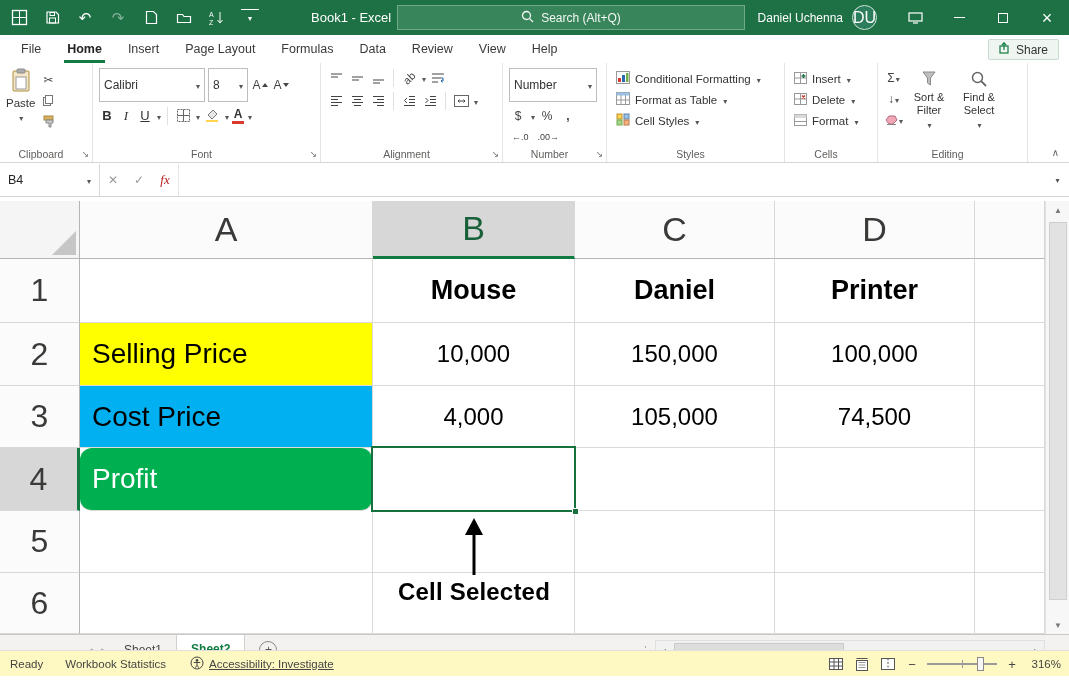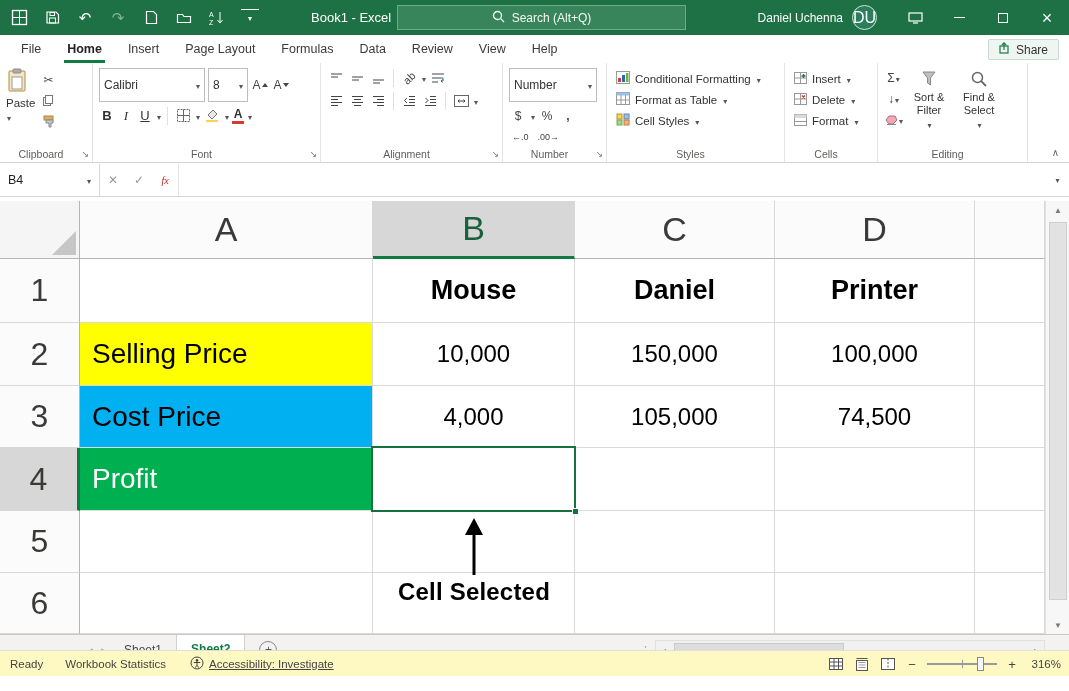--- a/index.html
+++ b/index.html
@@ -9,21 +9,21 @@
   
   #titlebar{position:absolute;top:0;left:0;width:1069px;height:35px;background:#1E7145;display:flex;align-items:center;color:#fff;}
   .qat{display:flex;align-items:center;gap:15px;padding-left:10px;}
   .qat .tic{display:inline-flex;align-items:center;justify-content:center;width:18px;height:18px;font-size:14px;color:#fff;}
   .tic.dim{opacity:.45;}
   .undo-g::after{content:"↶";font-size:15px;}
   .redo-g::after{content:"↷";font-size:15px;}
   .qat-dd{border-top:1.5px solid #fff;padding-top:1px;}
   .qat-dd::after{content:"▾";font-size:8px;}
   #tb-title{margin-left:52px;font-size:13px;white-space:nowrap;}
-  #tb-search{position:absolute;left:397px;top:5px;width:289px;height:25px;background:#38855C;border:1px solid #6FA98A;display:flex;align-items:center;justify-content:center;gap:7px;font-size:12px;color:#F2F8F4;}
+  #tb-search{position:absolute;left:397px;top:5px;width:348px;height:25px;background:#38855C;border:1px solid #6FA98A;display:flex;align-items:center;justify-content:center;gap:7px;font-size:12px;color:#F2F8F4;}
   #tb-right{position:absolute;right:0;top:0;height:35px;display:flex;align-items:center;}
   .user-name{font-size:12px;margin-right:9px;}
   .avatar{width:25px;height:25px;border-radius:50%;background:#2B7D5B;border:1px solid #CFE3D7;display:flex;align-items:center;justify-content:center;font-size:16px;margin-right:16px;}
   .win-btn{width:44px;height:35px;display:flex;align-items:center;justify-content:center;}
   .min-bar{width:11px;height:1px;background:#fff;display:block;}
   .max-box{width:10px;height:10px;border:1px solid #fff;display:block;}
   .close-g{font-size:18px;line-height:1;}
 
   
   #menubar{position:absolute;top:35px;left:0;width:1069px;height:28px;background:#fff;display:flex;align-items:stretch;padding-left:8px;}
@@ -32,21 +32,21 @@
   .mtab.active::after{content:"";position:absolute;left:10px;right:10px;bottom:0;height:3px;background:#107C41;}
   #share-btn{position:absolute;right:10px;top:4px;height:21px;padding:0 10px;display:flex;align-items:center;gap:5px;background:#EFF5F1;border:1px solid #C9DCD0;border-radius:2px;font-size:12px;color:#333;}
 
   
   #ribbon{position:absolute;top:63px;left:0;width:1069px;height:100px;background:#fff;border-bottom:1px solid #D8D6D4;display:flex;}
   .rgroup{position:relative;height:100%;border-right:1px solid #E6E4E2;padding:5px 4px 16px 6px;}
   .glabel{position:absolute;bottom:2px;left:0;right:10px;text-align:center;font-size:10.5px;color:#605E5C;}
   .dlg{position:absolute;right:3px;bottom:3px;font-size:9px;color:#777;}
   .dlg::after{content:"↘";}
   .cdd::after{content:"▾";font-size:8px;color:#555;margin-left:1px;}
-  .bigv{display:flex;flex-direction:column;gap:2px;font-size:11.5px;color:#333;}
+  .bigv{display:flex;flex-direction:column;align-items:center;gap:2px;font-size:11.5px;color:#333;}
   .ric{min-width:18px;height:19px;display:inline-flex;align-items:center;justify-content:center;font-size:12px;color:#444;}
   .frow{display:flex;align-items:center;gap:3px;margin-bottom:4px;}
   .combo{height:34px;border:1px solid #BFBDBB;background:#fff;display:flex;align-items:center;justify-content:space-between;padding:0 4px;font-size:12px;color:#333;}
   .fmt{font-size:13px;width:16px;text-align:center;color:#333;}
   .fmt.b{font-weight:bold;}
   .fmt.i{font-style:italic;font-family:"Liberation Serif",serif;}
   .fmt.u{text-decoration:underline;}
   .vsep{width:1px;height:18px;background:#E0E0E0;margin:0 3px;}
   .tri-up{width:0;height:0;border-left:3px solid transparent;border-right:3px solid transparent;border-bottom:4px solid #444;display:inline-block;margin-left:1px;vertical-align:super;}
   .tri-dn{width:0;height:0;border-left:3px solid transparent;border-right:3px solid transparent;border-top:4px solid #444;display:inline-block;margin-left:1px;vertical-align:super;}
@@ -58,21 +58,21 @@
   #ribbon-collapse{position:absolute;right:10px;bottom:4px;font-size:10px;color:#666;}
   #ribbon-collapse::after{content:"∧";}
   .decbtn{font-size:9px;color:#444;padding:0 3px;height:16px;display:inline-flex;align-items:center;}
 
   
   #formulabar{position:absolute;top:164px;left:0;width:1069px;height:33px;background:#fff;border-bottom:1px solid #D4D4D4;display:flex;align-items:stretch;}
   #namebox{width:100px;border-right:1px solid #D8D8D8;display:flex;align-items:center;justify-content:space-between;padding:0 8px;font-size:12.5px;color:#222;}
   .fb-btn{width:26px;display:flex;align-items:center;justify-content:center;font-size:12px;color:#9a9a9a;}
   .fb-x::after{content:"✕";}
   .fb-ck::after{content:"✓";}
-  .fb-fx{font-family:"Liberation Serif",serif;font-style:italic;font-size:10px;color:#b91c1c;}
+  .fb-fx{font-family:"Liberation Serif",serif;font-style:italic;font-size:13px;color:#b91c1c;}
   #fb-input{flex:1;border-left:1px solid #E6E6E6;display:flex;align-items:center;padding:0 8px;font-size:13px;color:#000;}
   .fb-expand{width:24px;display:flex;align-items:center;justify-content:center;}
 
   
   #grid{position:absolute;top:201px;left:0;width:1045px;height:433px;background:#fff;display:grid;grid-template-columns:80px 293px 202px 200px 200px 70px;grid-template-rows:58px 64px 63px 62px 63px 62px 61px;}
   .corner{background:#F5F5F5;border-right:1px solid #B5B5B5;border-bottom:1px solid #B5B5B5;position:relative;}
   .corner::after{content:"";position:absolute;right:3px;bottom:3px;border-left:24px solid transparent;border-bottom:24px solid #C6C6C6;}
   .col-hdr{background:#FBFBFB;border-right:1px solid #D8D8D8;border-bottom:1px solid #B5B5B5;display:flex;align-items:center;justify-content:center;font-size:34px;color:#3A3A38;}
   .col-hdr.sel{background:#D7D7D7;color:#19603B;border-bottom:3px solid #107C41;}
   .row-hdr{background:#FBFBFB;border-right:1px solid #B5B5B5;border-bottom:1px solid #D8D8D8;display:flex;align-items:center;justify-content:center;font-size:32px;color:#3A3A38;}
@@ -523,21 +523,21 @@
     <div class="cell">150,000</div>
     <div class="cell">100,000</div>
     <div class="cell"></div>
     <div class="row-hdr">3</div>
     <div class="cell colA" style="background: rgb(0, 176, 240);">Cost Price</div>
     <div class="cell">4,000</div>
     <div class="cell">105,000</div>
     <div class="cell">74,500</div>
     <div class="cell"></div>
     <div class="row-hdr sel">4</div>
-    <div class="cell colA" style="background: rgb(0, 176, 80); color: rgb(255, 255, 255);">Profit</div>
+    <div class="cell colA" style="background: rgb(0, 176, 80); color: rgb(255, 255, 255); border-radius: 12px;">Profit</div>
     <div class="cell"></div>
     <div class="cell"></div>
     <div class="cell"></div>
     <div class="cell"></div>
     <div class="row-hdr">5</div>
     <div class="cell colA"></div>
     <div class="cell"></div>
     <div class="cell"></div>
     <div class="cell"></div>
     <div class="cell"></div>

